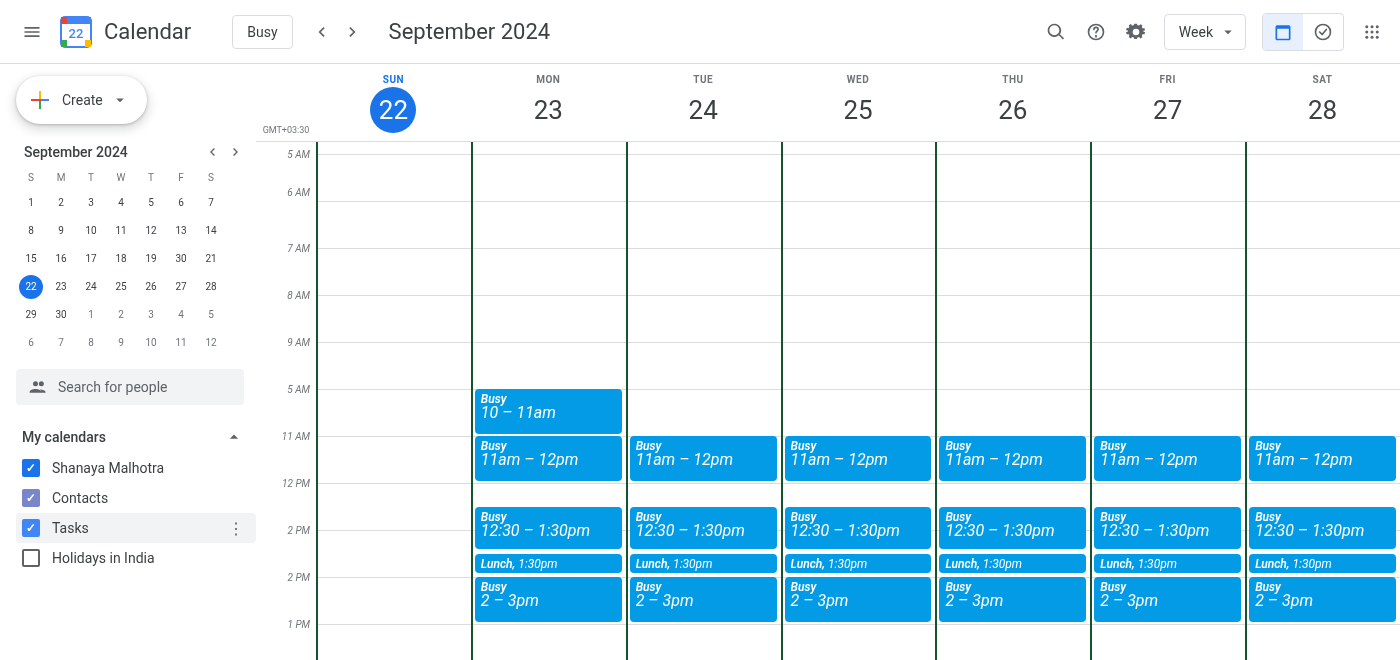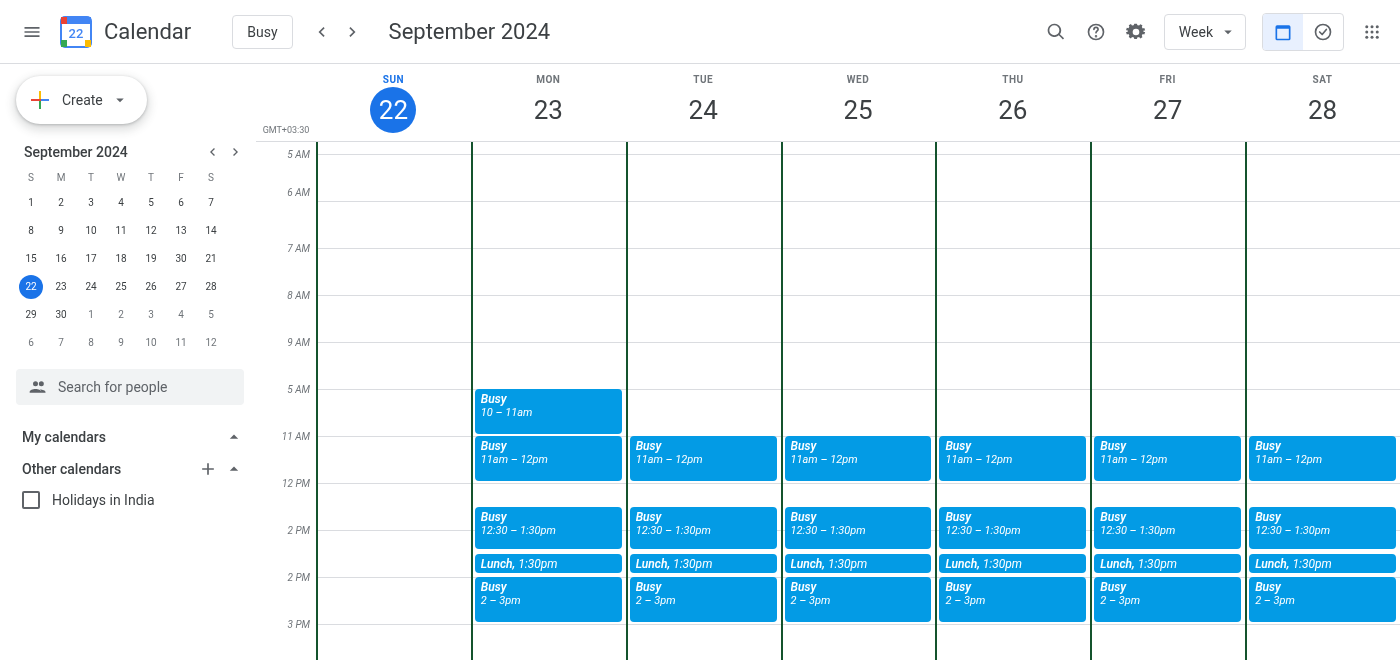--- a/index.html
+++ b/index.html
@@ -65,21 +65,21 @@
 
 .scroll-area { flex:1; display:flex; overflow:hidden;font-style:italic; }
 .hours-gutter { width:60px; position:relative; }
 .hour-label { position:absolute; right:6px; font-size:10px; color:#70757a; transform:translateY(-50%);}
 .day-cols { flex:1; display:flex; position:relative; }
 .day-col { flex:1; border-left:2px solid #14532d; position:relative; }
 .hour-line { position:absolute; left:0; right:0; border-top:1px solid #dadce0; }
 
 .event { position:absolute; left:2px; right:4px; background:#039be5; border-radius:4px; padding:3px 6px; color:#fff; font-size:12px; overflow:hidden; cursor:pointer;}
 .event .t { font-weight:600; font-size:12px; line-height:14px; white-space:nowrap; overflow:hidden; text-overflow:ellipsis;}
-.event .s { font-size:11px; line-height:13px; }
+.event .s { font-size:16px; line-height:13px; }
 .event.lunch .t { font-weight:600; }
 .event.lunch .t span.tm { font-weight:400; }
 
 svg { display:block; }
 </style>
 </head>
 <body>
 
 <div class="header">
   <div class="hamburger">
@@ -254,32 +254,36 @@
         </svg>
       <span>Search for people</span>
     </div>
 
     <div class="section-head">
       <span class="title">My calendars</span>
       <svg width="20" height="20" viewBox="0 0 24 24" fill="#5f6368">
           <path d="M7 14l5-5 5 5z"></path>
         </svg>
     </div>
-
-    <div class="section-head">
-      <span class="title">Other calendars</span>
-      <div class="icons">
-        <svg width="20" height="20" viewBox="0 0 24 24" fill="#5f6368">
-            <path d="M11 5h2v6h6v2h-6v6h-2v-6H5v-2h6z"></path>
-          </svg>
-        <svg width="20" height="20" viewBox="0 0 24 24" fill="#5f6368">
-            <path d="M7 14l5-5 5 5z"></path>
-          </svg>
-      </div>
-    </div>
+    <div id="my-cal-items">
+        <div class="cal-item">
+          <div class="box checked" style="background: rgb(26, 115, 232);"></div>
+          <span class="lbl">Shanaya Malhotra</span>
+        </div>
+        <div class="cal-item">
+          <div class="box checked" style="background: rgb(121, 134, 203);"></div>
+          <span class="lbl">Contacts</span>
+        </div>
+        <div class="cal-item highlight">
+          <div class="box checked" style="background: rgb(66, 133, 244);"></div>
+          <span class="lbl">Tasks</span>
+          <span class="more">⋮</span>
+        </div>
+      </div>
+
     <div id="other-cal-items">
         <div class="cal-item">
           <div class="box unchecked"></div>
           <span class="lbl">Holidays in India</span>
         </div>
       </div>
   </div>
 
   <div class="grid">
     <div class="day-headers">
@@ -299,21 +303,21 @@
           <div class="hour-label" style="top: 12px;">5 AM</div>
           <div class="hour-label" style="top: 50px;">6 AM</div>
           <div class="hour-label" style="top: 106px;">7 AM</div>
           <div class="hour-label" style="top: 153px;">8 AM</div>
           <div class="hour-label" style="top: 200px;">9 AM</div>
           <div class="hour-label" style="top: 247px;">5 AM</div>
           <div class="hour-label" style="top: 294px;">11 AM</div>
           <div class="hour-label" style="top: 341px;">12 PM</div>
           <div class="hour-label" style="top: 388px;">2 PM</div>
           <div class="hour-label" style="top: 435px;">2 PM</div>
-          <div class="hour-label" style="top: 482px;">3 PM</div>
+          <div class="hour-label" style="top: 482px;">1 PM</div>
         </div>
       <div class="day-cols" id="day-cols">
           <div class="day-col">
             <div class="hour-line" style="top: 12px;"></div>
             <div class="hour-line" style="top: 59px;"></div>
             <div class="hour-line" style="top: 106px;"></div>
             <div class="hour-line" style="top: 153px;"></div>
             <div class="hour-line" style="top: 200px;"></div>
             <div class="hour-line" style="top: 247px;"></div>
             <div class="hour-line" style="top: 294px;"></div>

